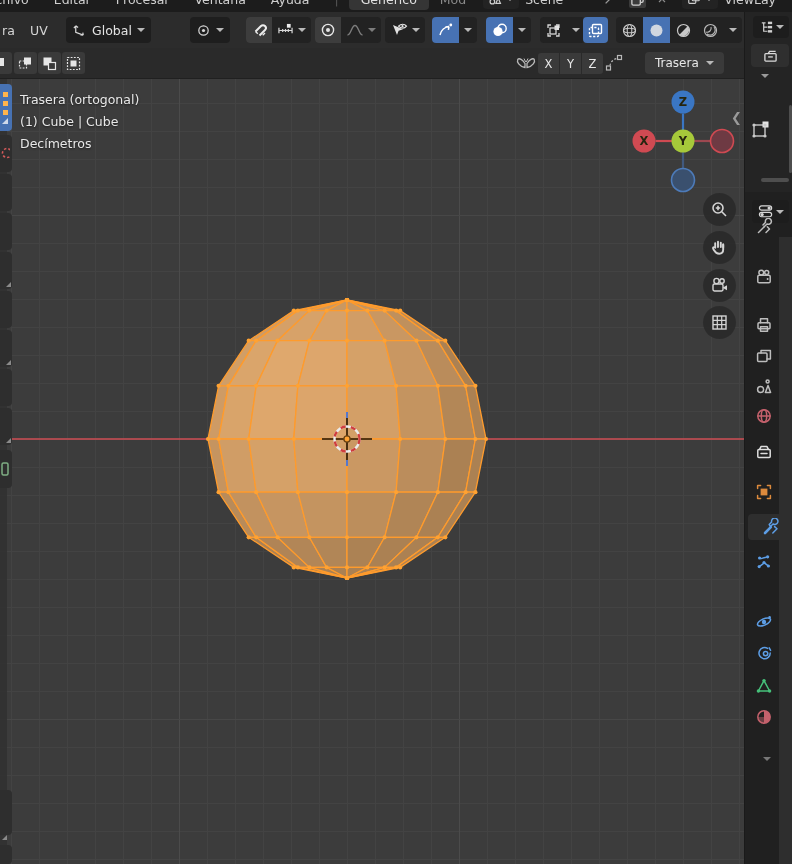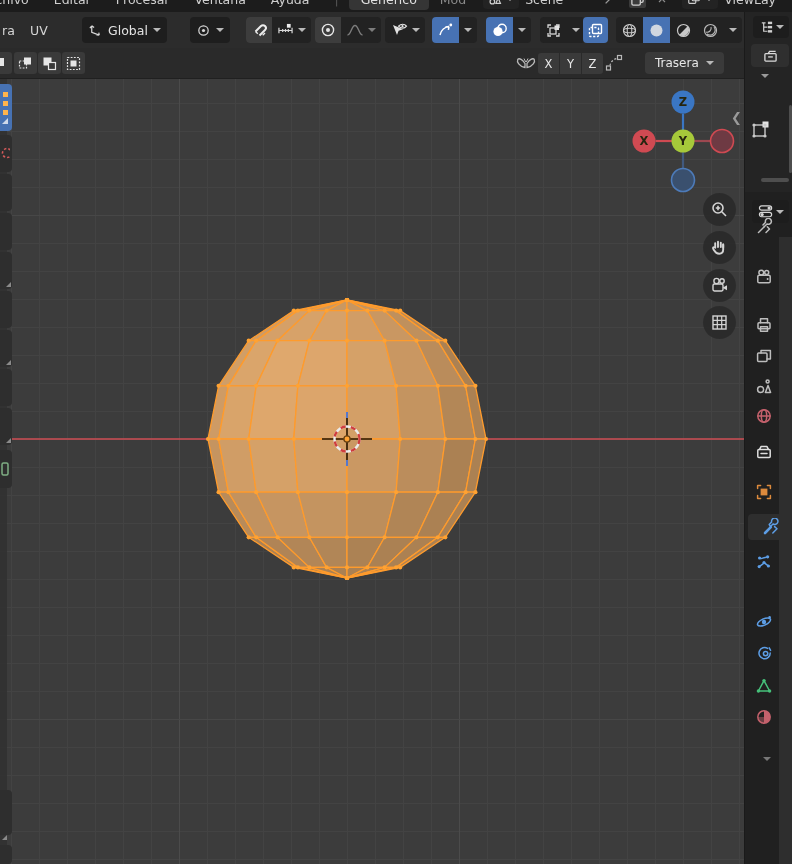--- a/index.html
+++ b/index.html
@@ -108,21 +108,21 @@
         </svg>
       <span class="chev"></span>
     </span>
     <span>ViewLay</span>
   </div>
 
   <div id="vph">
     <span class="menu-lbl" style="left:2px">ra</span>
     <span class="menu-lbl" style="left:30px">UV</span>
 
-    <div class="hbtn" style="left:82px">
+    <div class="hbtn" style="left:66px">
       <svg width="15" height="15" viewBox="0 0 16 16">
           <path d="M4 3v7l8 3M4 3l-2 2.5M4 3l2.5 1.8M12 13l-3-.3M12 13l-.5-2.8" stroke="#d8d8d8" stroke-width="1.3" fill="none"></path>
         </svg>
       <span>Global</span>
       <span class="chev"></span>
     </div>
 
     <div class="hbtn" style="left:190px">
       <svg width="15" height="15" viewBox="0 0 16 16">
           <circle cx="8" cy="8" r="5" fill="none" stroke="#d8d8d8" stroke-width="1.3"></circle>
@@ -450,20 +450,25 @@
     <line x1="322" y1="361" x2="372" y2="361" stroke="#1f1508" stroke-width="1.6"></line>
     <line x1="347" y1="334" x2="347" y2="388" stroke="#1f1508" stroke-width="1.6"></line>
     <line x1="347" y1="334" x2="347" y2="340" stroke="#5577cc" stroke-width="2"></line>
     <line x1="347" y1="382" x2="347" y2="388" stroke="#5577cc" stroke-width="2"></line>
     <circle cx="347" cy="361" r="12.5" fill="none" stroke="#ececec" stroke-width="2.4"></circle>
     <circle cx="347" cy="361" r="12.5" fill="none" stroke="#cf3d3d" stroke-width="2.4" stroke-dasharray="5.2 5.2"></circle>
     <circle cx="347" cy="361" r="3.1" fill="#ffa232" stroke="#6b4313" stroke-width="1.4"></circle>
   </g>
       </svg>
 
+    <div id="ovl">
+      <div>Trasera (ortogonal)</div>
+      <div>(1) Cube | Cube</div>
+      <div>Decímetros</div>
+    </div>
 
     <svg id="gizmo-svg" class="abs" style="left:627px;top:7px" width="112" height="112" viewBox="0 0 112 112">
         <line x1="56" y1="56" x2="56" y2="28.5" stroke="#3a76c4" stroke-width="2.2"></line>
         <line x1="56" y1="56" x2="56" y2="83.5" stroke="#41597e" stroke-width="2.2"></line>
         <line x1="56" y1="56" x2="28.5" y2="56" stroke="#d04a52" stroke-width="2.2"></line>
         <line x1="56" y1="56" x2="83.5" y2="56" stroke="#9c4850" stroke-width="2.2"></line>
         <circle cx="56" cy="17" r="11.5" fill="#3a76c4"></circle>
         <text x="56" y="21" text-anchor="middle" font-size="11.5" font-weight="bold" fill="#26250f" font-family="DejaVu Sans,sans-serif">Z</text>
         <circle cx="17" cy="56" r="11.5" fill="#d04a52"></circle>
         <text x="17" y="60" text-anchor="middle" font-size="11.5" font-weight="bold" fill="#26250f" font-family="DejaVu Sans,sans-serif">X</text>

